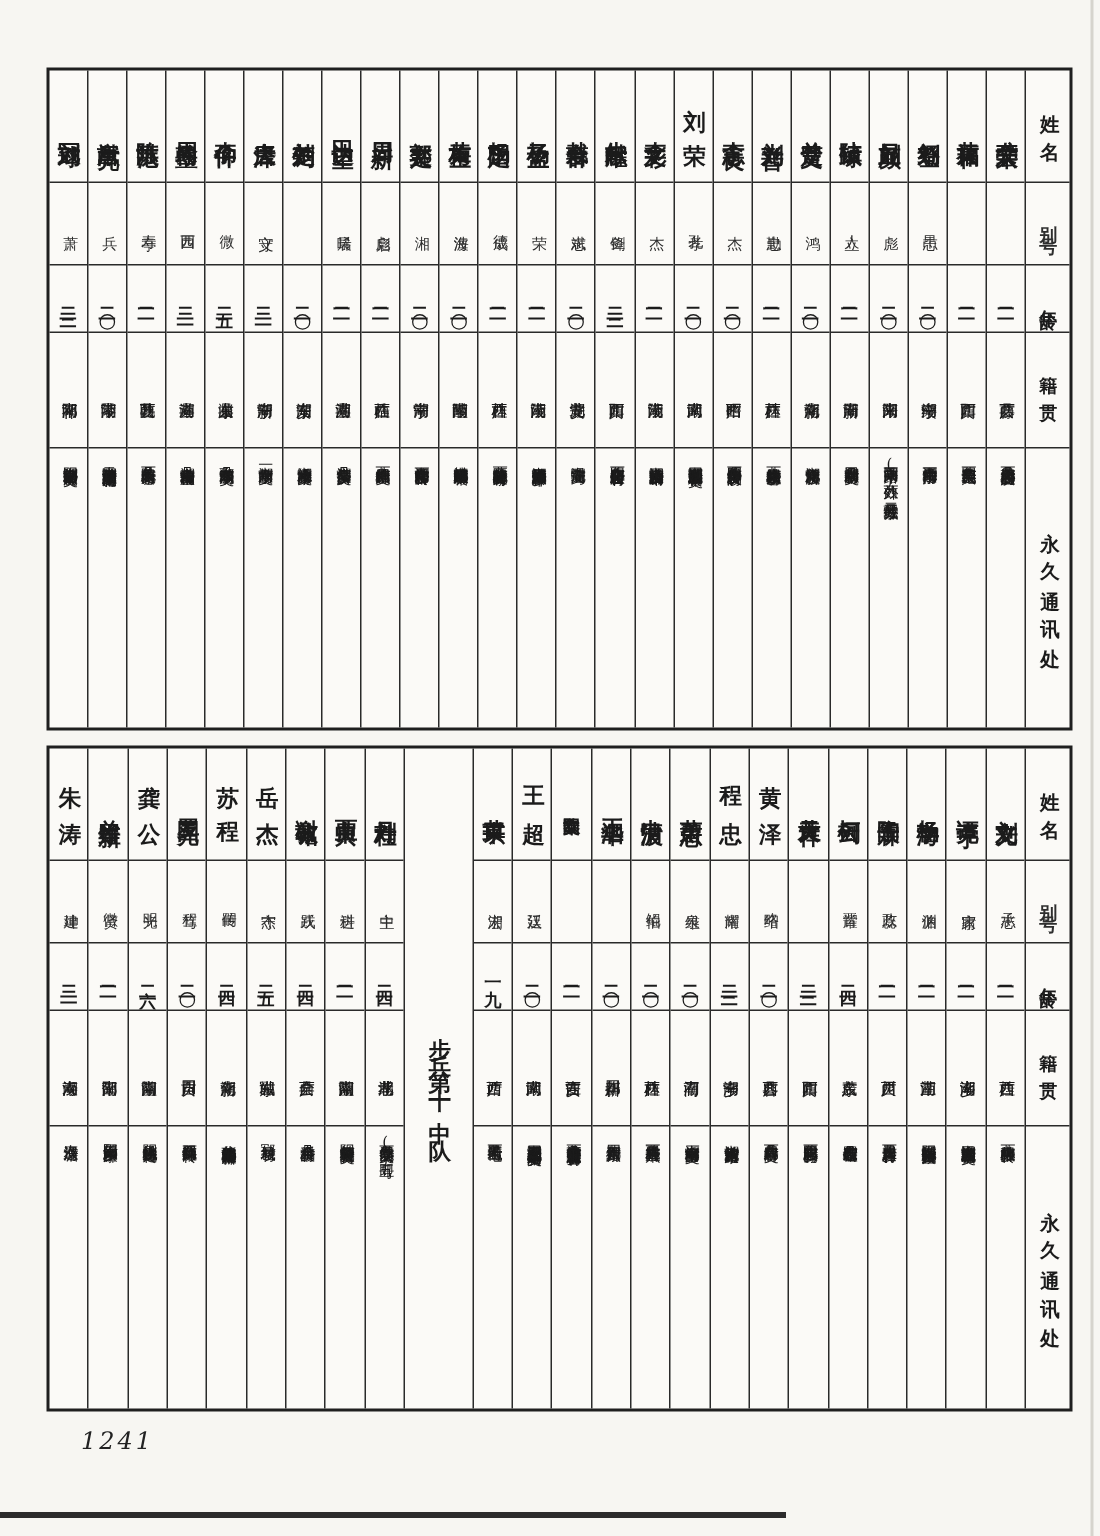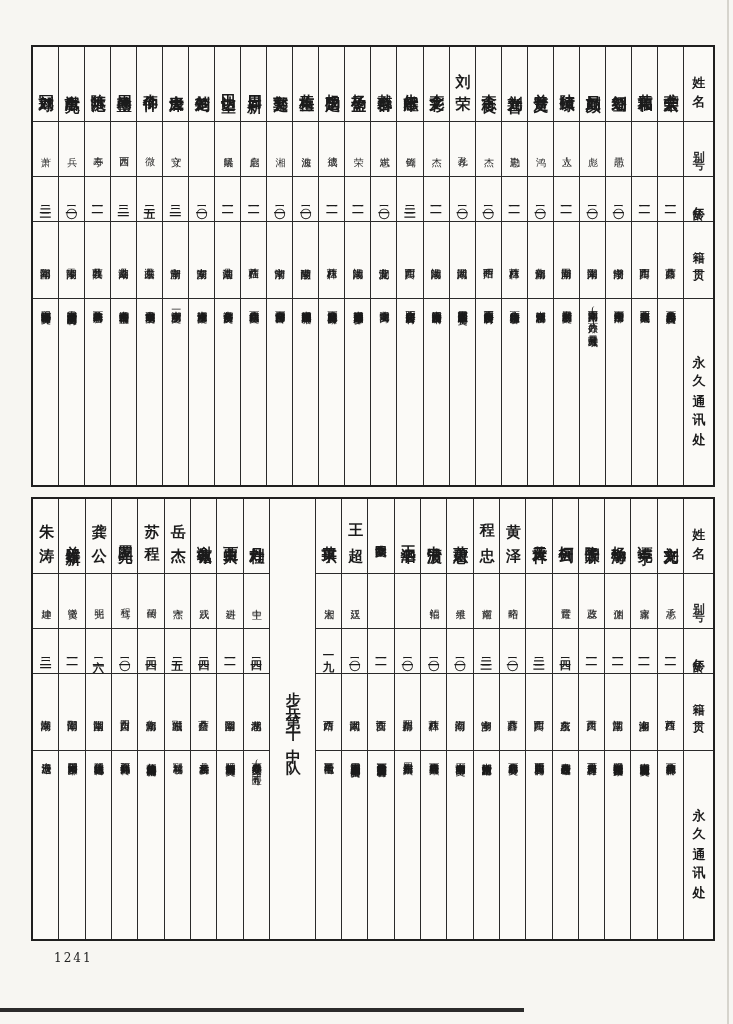--- a/index.html
+++ b/index.html
@@ -58,21 +58,21 @@
   .hdr-age    .vtext { font-size:12px; letter-spacing:0.25em; }
   .hdr-jiguan .vtext { font-size:12px; letter-spacing:1.5em; }
   .hdr-addr   .vtext { font-size:13px; letter-spacing:1.5em; height:auto; }
   .header .cell.addr { align-items:center; }
 
   .unitcell { flex:1; display:flex; align-items:center; justify-content:center; border-bottom:none; }
   .unitcell .vtext { font-size:15px; font-weight:700; letter-spacing:0.75em; }
 
   .pagenum {
     position:absolute; left:54px; top:951px;
-    font-size:12px; letter-spacing:2px; color:#222;
+    font-size:16px; letter-spacing:2px; color:#222;font-style:italic;
   }
   .artifact-bottom {
     position:absolute; left:0; top:1008px; width:524px; height:4px;
     background:#2c2c2c;
   }
   .artifact-right {
     position:absolute; left:727px; top:0; width:2px; height:1024px;
     background:#d6d4cd;
   }
 </style>

